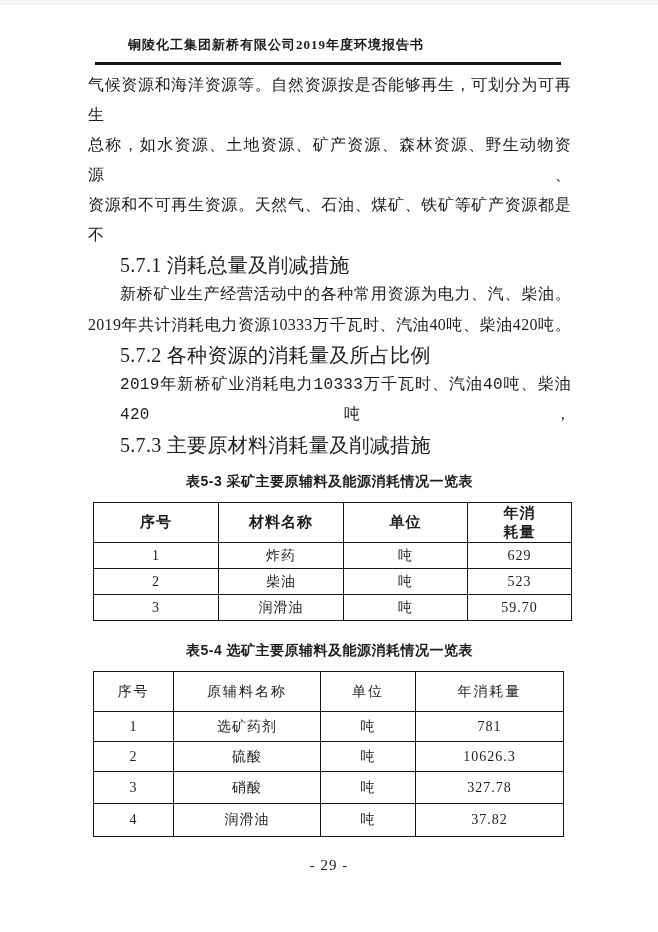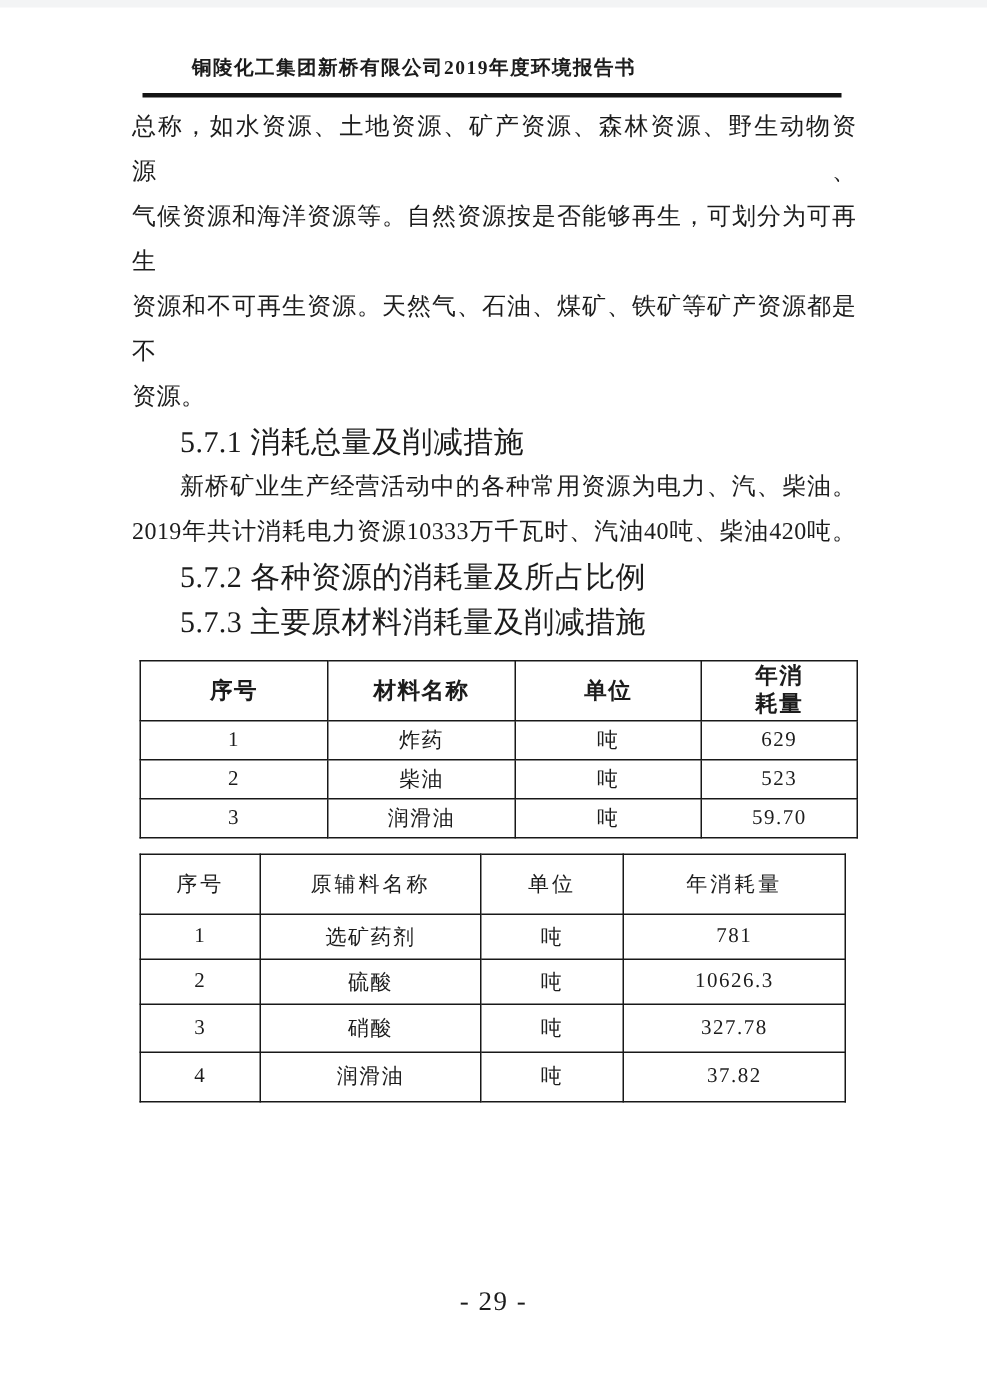--- a/index.html
+++ b/index.html
@@ -28,46 +28,47 @@
   .t53 tr.hdr{height:40px;}
   .t53 tr.r{height:26px;}
   .wrap2{display:inline-block;width:2.15em;line-height:1.25;text-align:center;}
   .t54{margin-top:10px;width:470px;}
   .t54 th{font-weight:400;font-size:14px;letter-spacing:2px;}
   .t54 tr.hdr{height:40px;}
   .t54 tr.r1,.t54 tr.r2{height:30px;}
   .t54 tr.r3{height:32px;}
   .t54 tr.r4{height:33px;}
   .page-num{position:absolute;left:0;top:857px;width:658px;text-align:center;
-    font-size:18px;letter-spacing:1px;}
+    font-size:15px;letter-spacing:1px;}
 </style>
 </head>
 <body>
 
 <div class="top-band"></div>
 
 <div class="doc-header">
   <span>铜陵化工集团新桥有限公司2019年度环境报告书</span>
 </div>
 <div class="header-rule"></div>
 
 <div class="content">
+  <div class="line j">气候资源和海洋资源等。自然资源按是否能够再生，可划分为可再生</div>
   <div class="line j">总称，如水资源、土地资源、矿产资源、森林资源、野生动物资源、</div>
-  <div class="line j">气候资源和海洋资源等。自然资源按是否能够再生，可划分为可再生</div>
   <div class="line j">资源和不可再生资源。天然气、石油、煤矿、铁矿等矿产资源都是不</div>
-  <div class="line">资源。</div>
 
   <div class="heading">5.7.1 消耗总量及削减措施</div>
   <div class="line j ind">新桥矿业生产经营活动中的各种常用资源为电力、汽、柴油。</div>
   <div class="line j">2019年共计消耗电力资源10333万千瓦时、汽油40吨、柴油420吨。</div>
 
   <div class="heading">5.7.2 各种资源的消耗量及所占比例</div>
+  <div class="line j ind">2019年新桥矿业消耗电力10333万千瓦时、汽油40吨、柴油420吨，</div>
 
   <div class="heading">5.7.3 主要原材料消耗量及削减措施</div>
 
+  <div class="tbl-title t53-title">表5-3 采矿主要原辅料及能源消耗情况一览表</div>
 
   <table class="t53">
     <colgroup>
         <col style="width:125px">
         <col style="width:125px">
         <col style="width:124px">
         <col style="width:104px">
       </colgroup>
     <tbody>
         <tr class="hdr">
@@ -90,20 +91,21 @@
     </tr>
     <tr class="r">
       <td>3</td>
       <td>润滑油</td>
       <td>吨</td>
       <td>59.70</td>
     </tr>
   </tbody>
     </table>
 
+  <div class="tbl-title t54-title">表5-4 选矿主要原辅料及能源消耗情况一览表</div>
 
   <table class="t54">
     <colgroup>
         <col style="width:80px">
         <col style="width:147px">
         <col style="width:95px">
         <col style="width:148px">
       </colgroup>
     <tbody>
         <tr class="hdr">

